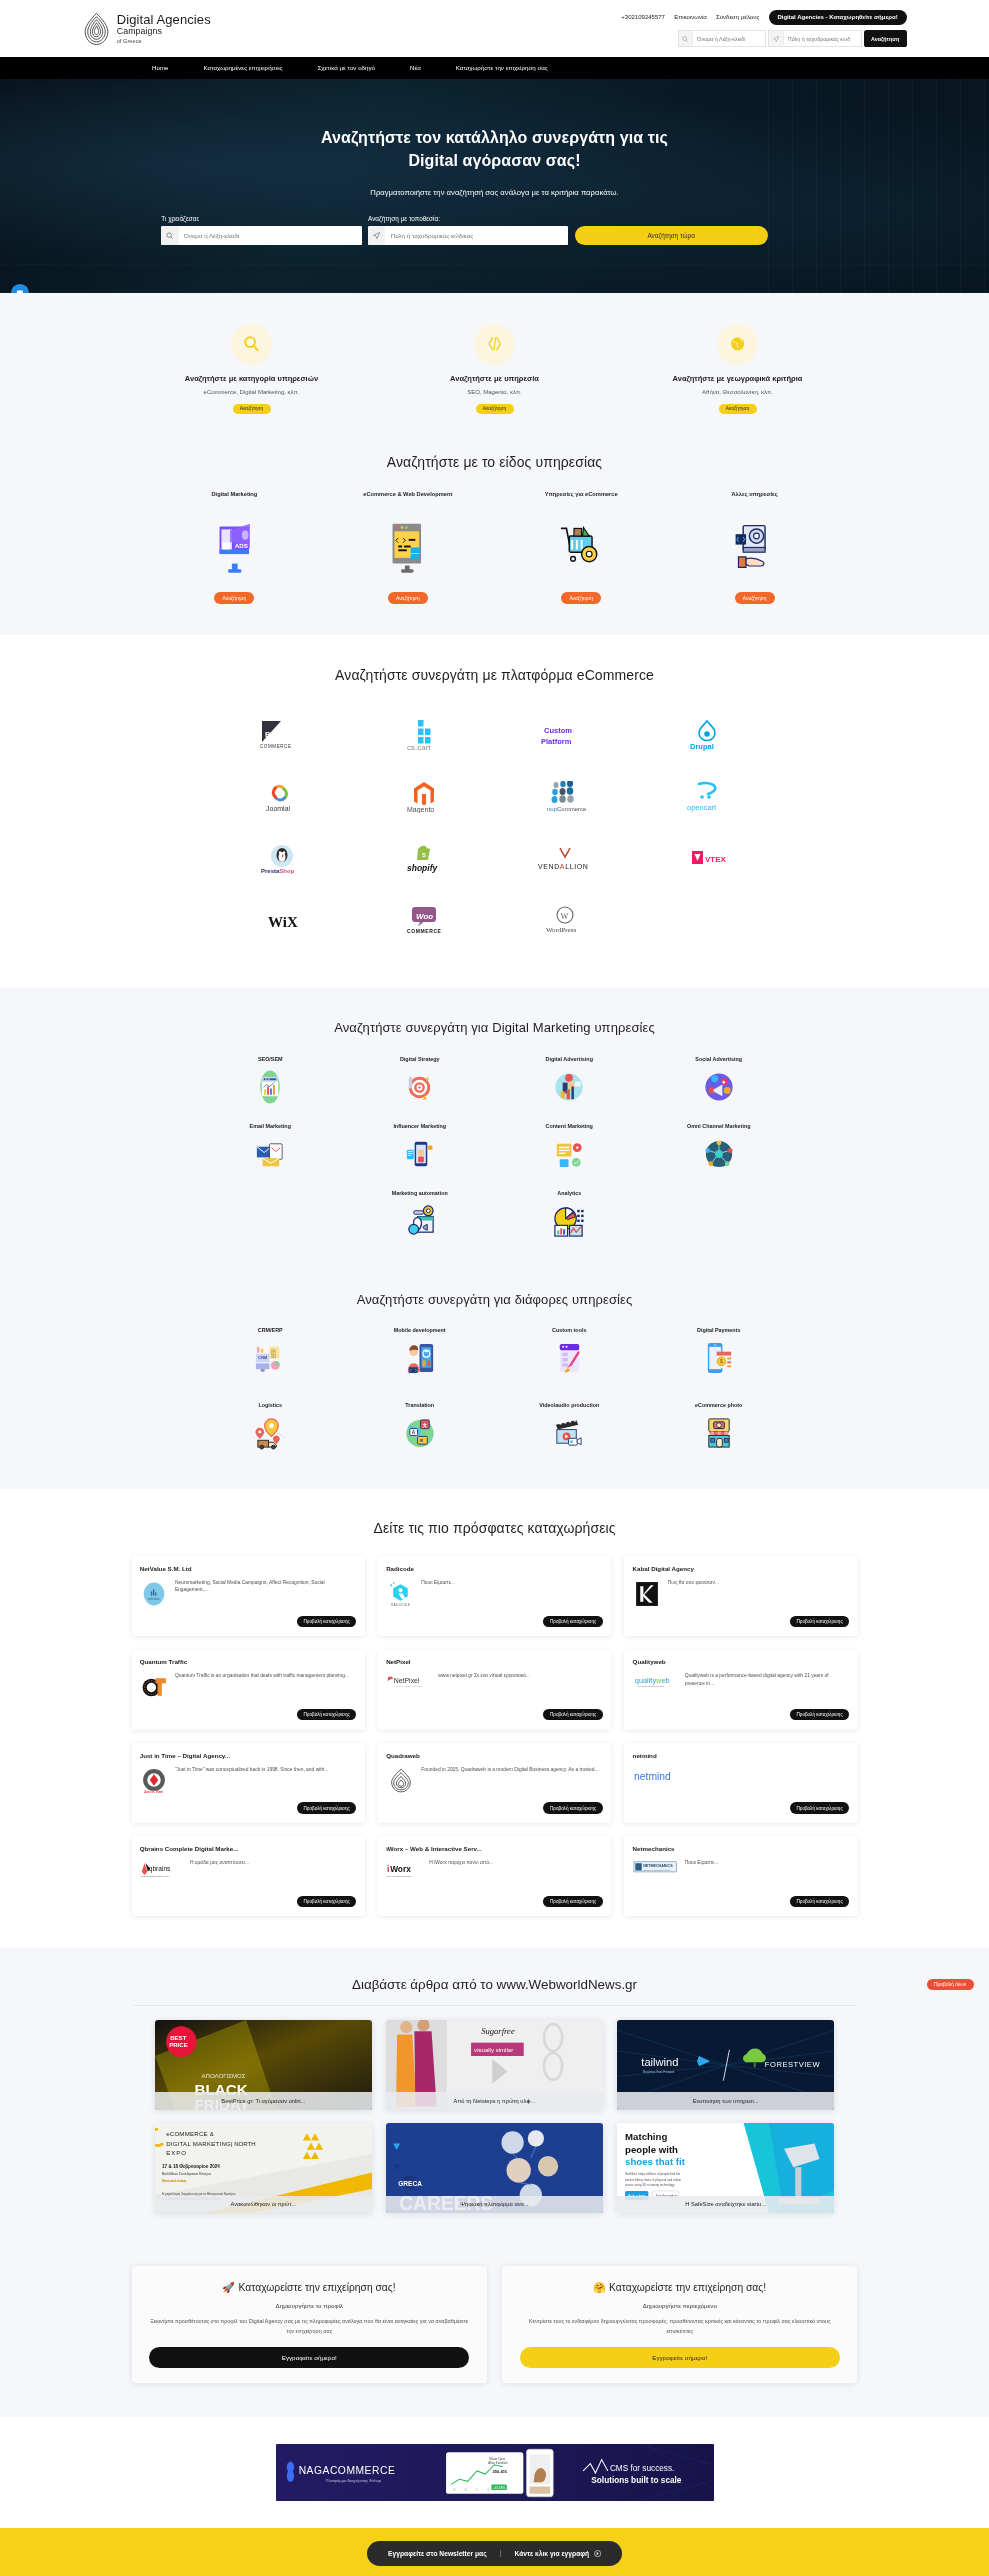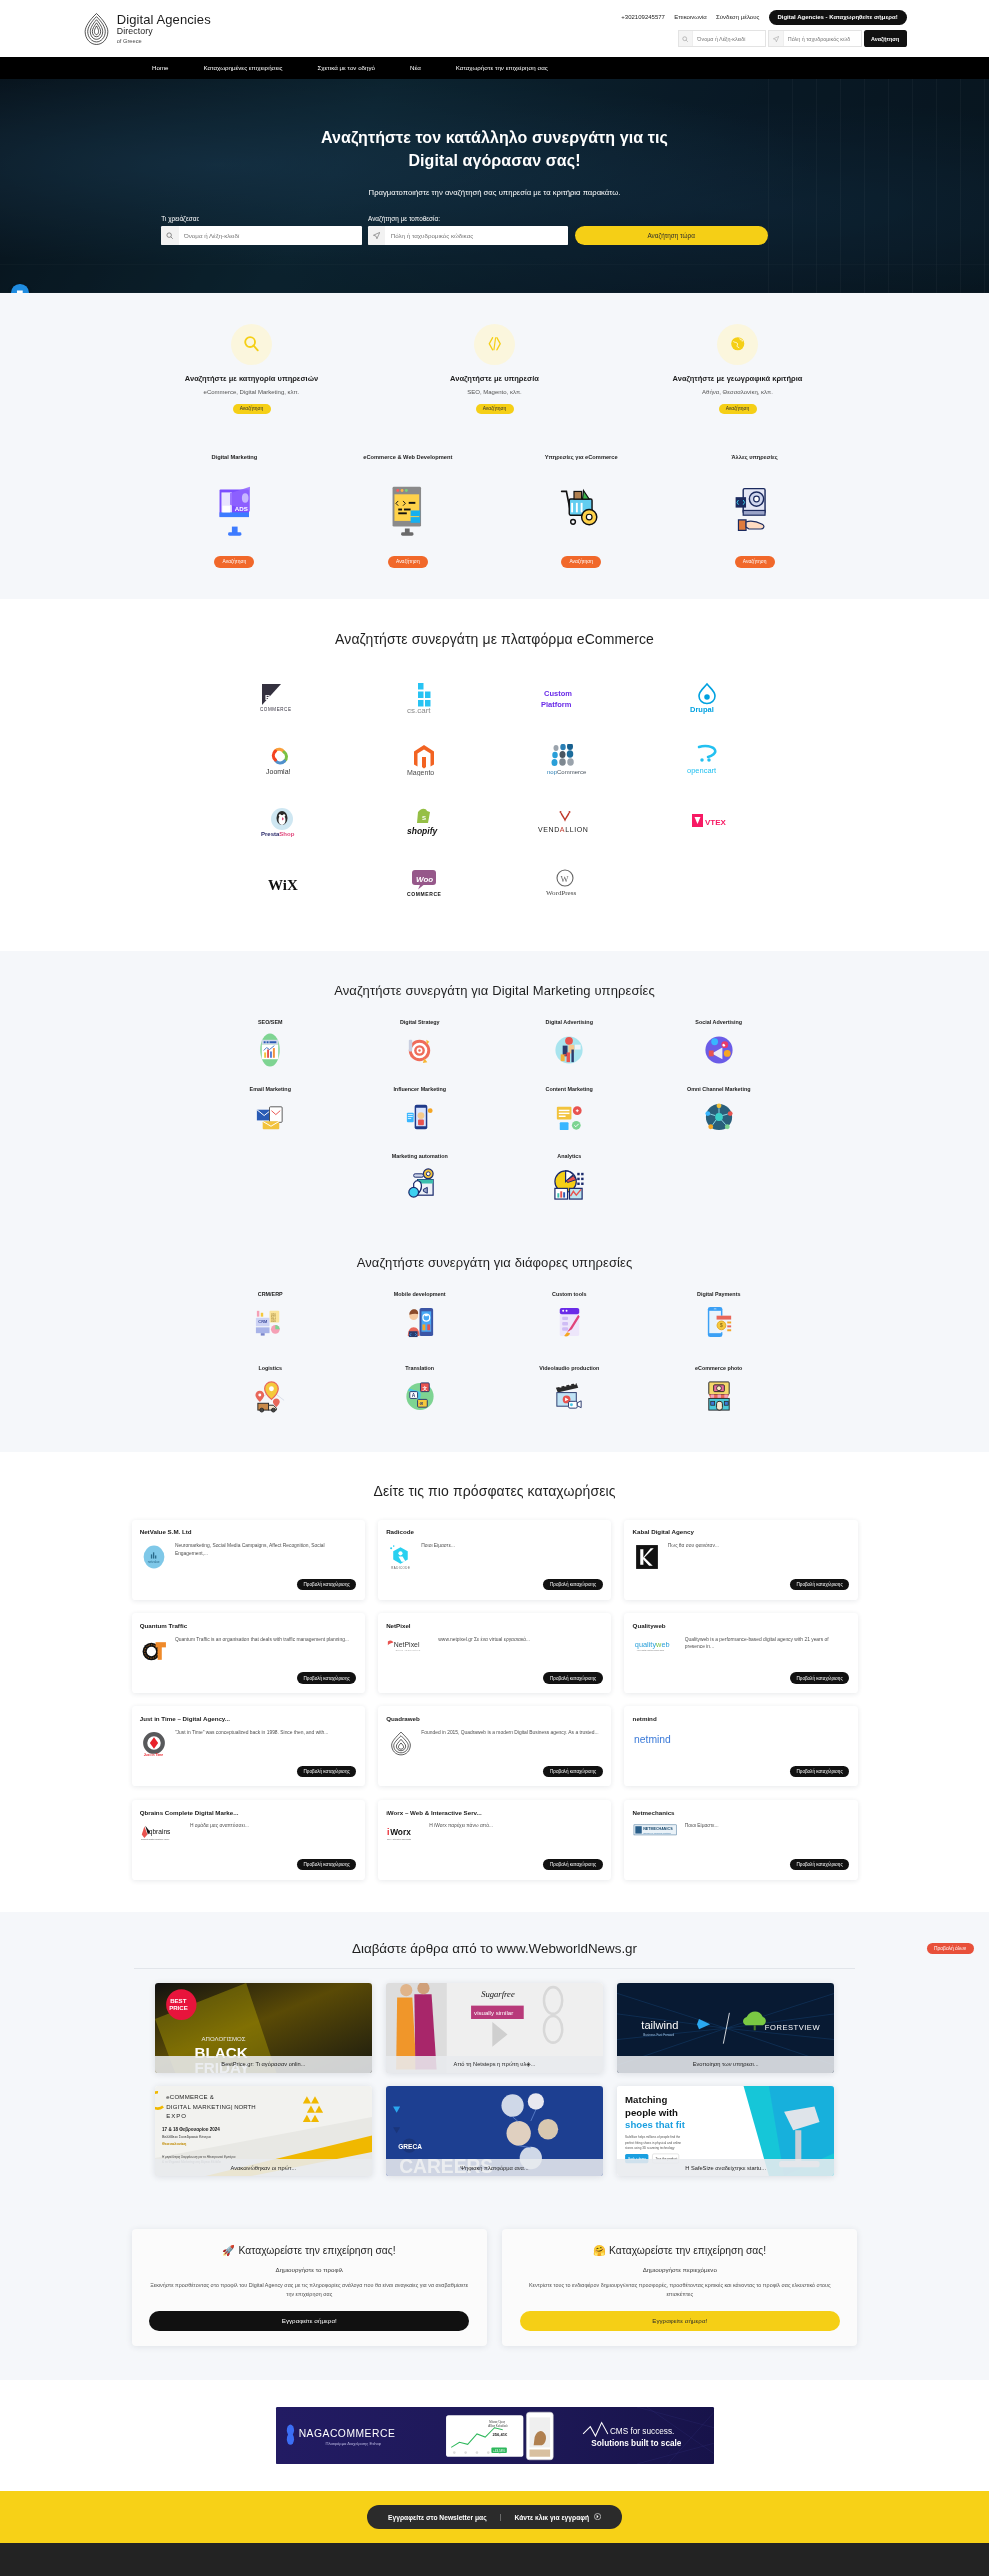--- a/index.html
+++ b/index.html
@@ -178,21 +178,21 @@
         <g fill="none" stroke="#111" stroke-width="1.4">
           <path d="M26 1 C40 14 48 27 48 36 C48 50 38 61 26 61 C14 61 4 50 4 36 C4 27 12 14 26 1Z"></path>
           <path d="M26 7 C37 18 43 28 43 36 C43 47 35 56 26 56 C17 56 9 47 9 36 C9 28 15 18 26 7Z"></path>
           <path d="M26 13 C34 22 38 30 38 36 C38 44 33 51 26 51 C19 51 14 44 14 36 C14 30 18 22 26 13Z"></path>
           <path d="M26 19 C31 26 34 31 34 36 C34 41 31 46 26 46 C21 46 18 41 18 36 C18 31 21 26 26 19Z"></path>
           <path d="M26 25 C29 30 30 33 30 36 C30 39 28 42 26 42 C24 42 22 39 22 36 C22 33 23 30 26 25Z"></path>
         </g>
       </svg>
       <div class="brand-text">
         <div class="brand-l1">Digital Agencies</div>
-        <div class="brand-l2">Directory</div>
+        <div class="brand-l2">Campaigns</div>
         <div class="brand-l3">of Greece</div>
       </div>
     </div>
 
     <div class="top-right">
       <div class="top-links">
         <span>+302109245577</span>
         <a>Επικοινωνία</a>
         <a>Σύνδεση μέλους</a>
         <button class="btn-dark-pill">Digital Agencies - Καταχωρηθείτε σήμερα!</button>
@@ -232,21 +232,21 @@
 </nav>
 
 <section class="hero">
   <div class="hero-bg"></div>
   <div class="hero-dark"></div>
   <div class="hero-inner">
     <h1>
       <span>Αναζητήστε τον κατάλληλο συνεργάτη για τις</span><br>
       <span>Digital αγόρασαν σας!</span>
     </h1>
-    <div class="hero-sub">Πραγματοποιήστε την αναζήτησή σας υπηρεσία με τα κριτήρια παρακάτω.</div>
+    <div class="hero-sub">Πραγματοποιήστε την αναζήτησή σας ανάλογα με τα κριτήρια παρακάτω.</div>
     <form class="hero-form">
       <div class="hf-col">
         <div class="hf-lab">Τι χρειάζεσαι:</div>
         <div class="hf-box hf-a">
           <span class="hf-ic">
             <svg width="7.2" height="7.2" viewBox="0 0 16 16">
                 <circle cx="7" cy="7" r="5" fill="none" stroke="currentColor" stroke-width="1.7"></circle>
                 <line x1="10.8" y1="10.8" x2="15" y2="15" stroke="currentColor" stroke-width="1.7"></line>
               </svg>
           </span>
@@ -306,20 +306,21 @@
           </svg>
       </div>
       <div class="three-h">Αναζητήστε με γεωγραφικά κριτήρια</div>
       <div class="three-p">Αθήνα, Θεσσαλονίκη, κλπ.</div>
       <button class="pill-y">Αναζήτηση</button>
     </div>
   </div>
 </section>
 
 <section class="sec bg-soft" style="padding-top:17.5px;padding-bottom:31px">
+  <h2 class="sec-title">Αναζητήστε με το είδος υπηρεσίας</h2>
   <div class="grid4">
 
     <div class="g4-card">
       <div class="g4-h">Digital Marketing</div>
       <div class="g4-art">
         <svg viewBox="0 0 100 120">
             <rect x="18" y="18" width="62" height="58" rx="2" fill="#7b4dff"></rect>
             <rect x="22" y="24" width="22" height="46" fill="#e9e4ff"></rect>
             <rect x="18" y="66" width="62" height="10" fill="#3d7bff"></rect>
             <rect x="44" y="96" width="12" height="14" fill="#3d7bff"></rect>

